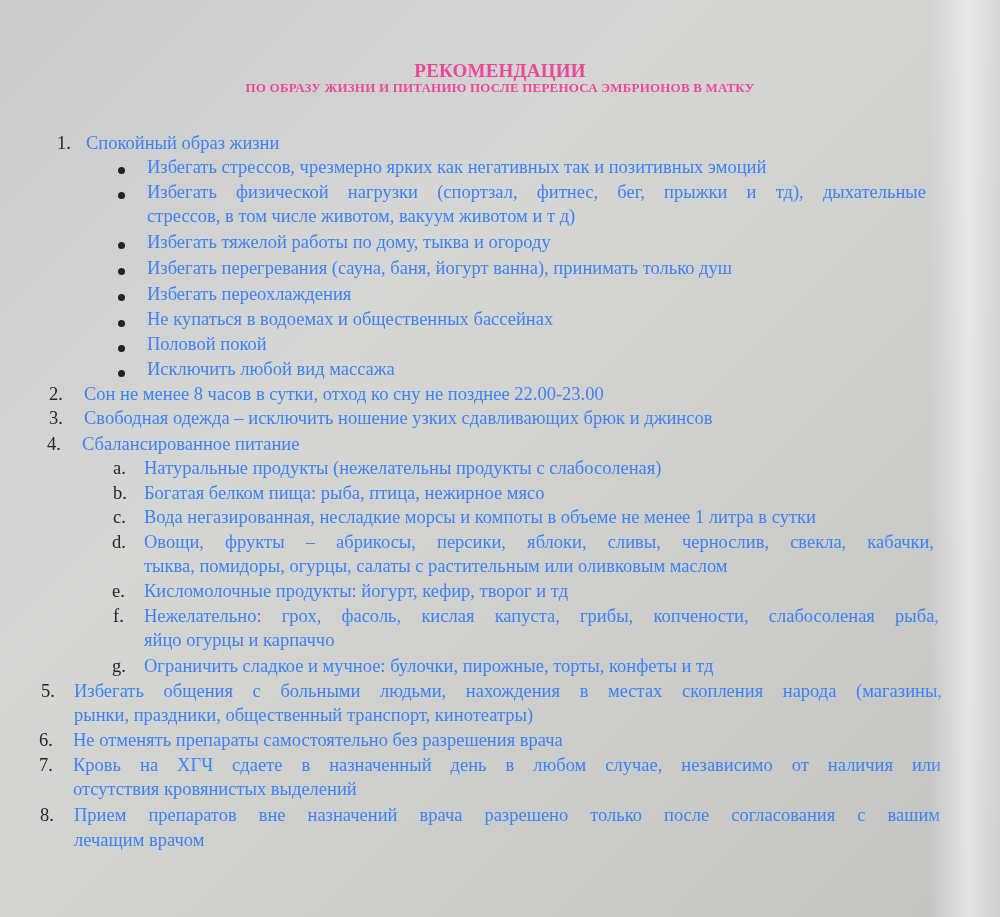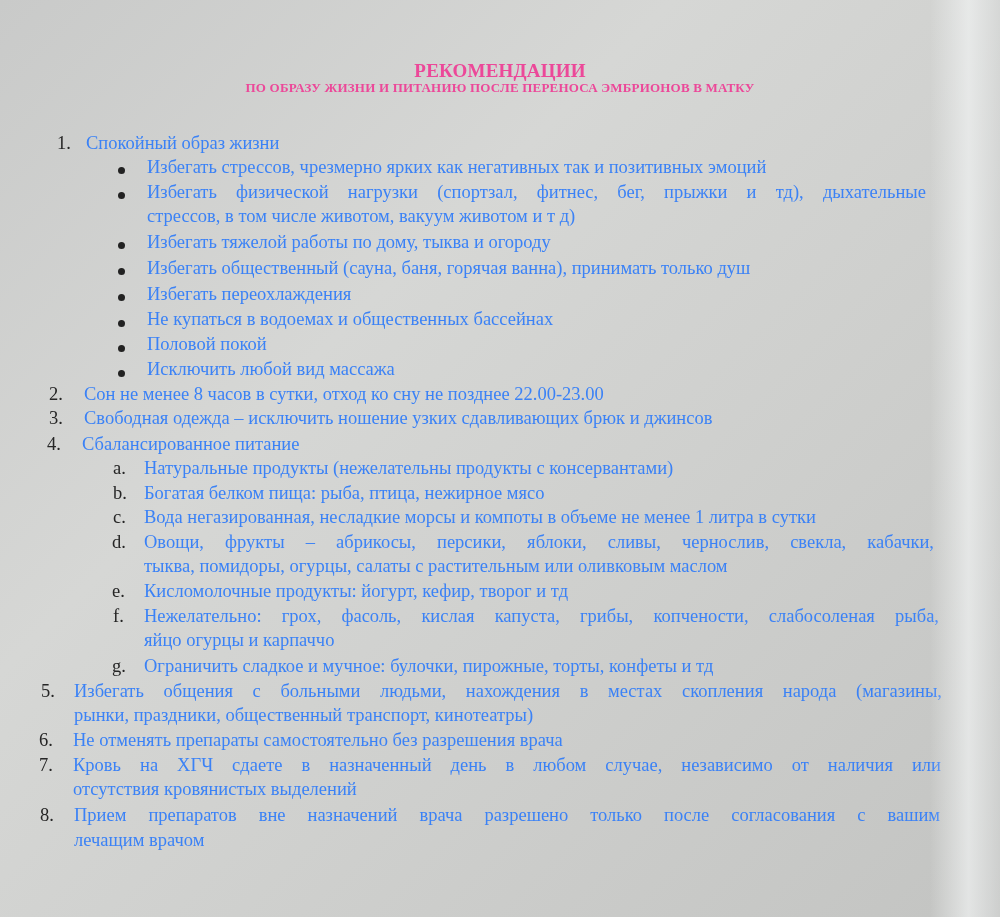--- a/index.html
+++ b/index.html
@@ -43,21 +43,21 @@
   <span class="line" style="left:147px;top:157px">Избегать стрессов, чрезмерно ярких как негативных так и позитивных эмоций</span>
 
   <span class="bullet" style="left:118px;top:192px"></span>
   <span class="line just" style="left:147px;top:182px;width:779px">Избегать физической нагрузки (спортзал, фитнес, бег, прыжки и тд), дыхательные</span>
   <span class="line" style="left:147px;top:206px">стрессов, в том числе животом, вакуум животом и т д)</span>
 
   <span class="bullet" style="left:118px;top:242px"></span>
   <span class="line" style="left:147px;top:232px">Избегать тяжелой работы по дому, тыква и огороду</span>
 
   <span class="bullet" style="left:118px;top:268px"></span>
-  <span class="line" style="left:147px;top:258px">Избегать общественный (сауна, баня, горячая ванна), принимать только душ</span>
+  <span class="line" style="left:147px;top:258px">Избегать перегревания (сауна, баня, йогурт ванна), принимать только душ</span>
 
   <span class="bullet" style="left:118px;top:294px"></span>
   <span class="line" style="left:147px;top:284px">Избегать переохлаждения</span>
 
   <span class="bullet" style="left:118px;top:320px"></span>
   <span class="line" style="left:147px;top:309px">Не купаться в водоемах и общественных бассейнах</span>
 
   <span class="bullet" style="left:118px;top:345px"></span>
   <span class="line" style="left:147px;top:334px">Половой покой</span>
 
@@ -67,21 +67,21 @@
   <span class="num" style="left:49px;top:384px">2.</span>
   <span class="line" style="left:84px;top:384px">Сон не менее 8 часов в сутки, отход ко сну не позднее 22.00-23.00</span>
 
   <span class="num" style="left:49px;top:408px">3.</span>
   <span class="line" style="left:84px;top:408px">Свободная одежда – исключить ношение узких сдавливающих брюк и джинсов</span>
 
   <span class="num" style="left:47px;top:434px">4.</span>
   <span class="line" style="left:82px;top:434px">Сбалансированное питание</span>
 
   <span class="num" style="left:113px;top:458px">a.</span>
-  <span class="line" style="left:144px;top:458px">Натуральные продукты (нежелательны продукты с консервантами)</span>
+  <span class="line" style="left:144px;top:458px">Натуральные продукты (нежелательны продукты с слабосоленая)</span>
 
   <span class="num" style="left:113px;top:483px">b.</span>
   <span class="line" style="left:144px;top:483px">Богатая белком пища: рыба, птица, нежирное мясо</span>
 
   <span class="num" style="left:113px;top:507px">c.</span>
   <span class="line" style="left:144px;top:507px">Вода негазированная, несладкие морсы и компоты в объеме не менее 1 литра в сутки</span>
 
   <span class="num" style="left:112px;top:532px">d.</span>
   <span class="line just" style="left:144px;top:532px;width:790px">Овощи, фрукты – абрикосы, персики, яблоки, сливы, чернослив, свекла, кабачки,</span>
   <span class="line" style="left:144px;top:556px">тыква, помидоры, огурцы, салаты с растительным или оливковым маслом</span>

